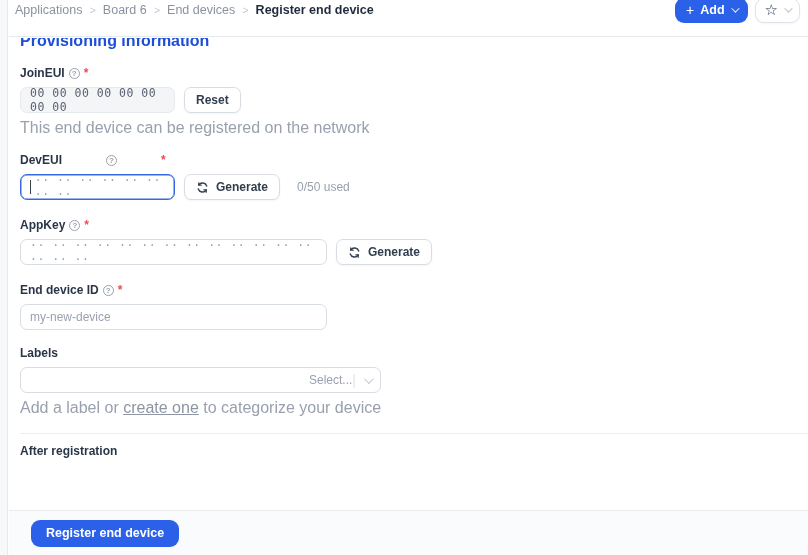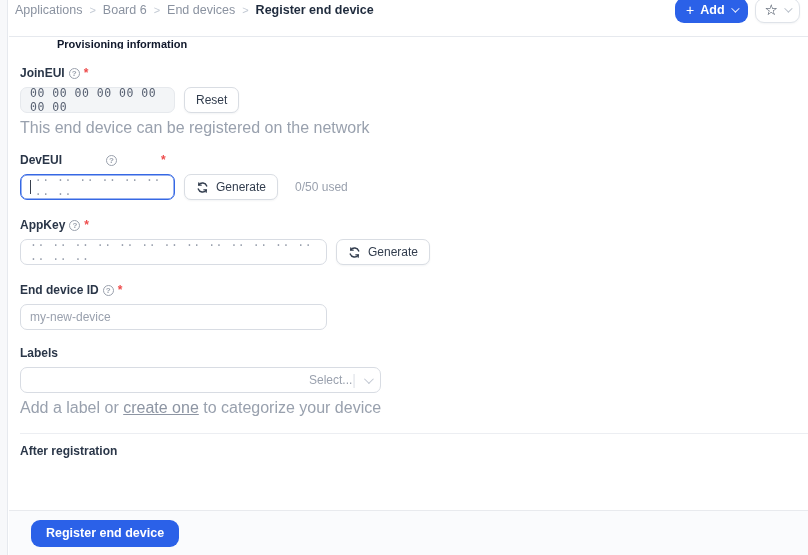--- a/index.html
+++ b/index.html
@@ -46,21 +46,21 @@
   }
   .btn-star .star { font-family: "DejaVu Sans", sans-serif; font-size: 15px; color: #2a3648; line-height: 1; }
   .btn-star .chev { color: #b9c0ca; width: 6px; height: 6px; }
   
   .content {
     position: absolute; left: 9px; top: 38px; right: 0; bottom: 45px;
     padding: 0 0 0 11px; overflow: hidden; background: #fff;
   }
   .clip-top { height: 11px; overflow: hidden; position: relative; }
   .clip-top .h1 { position: absolute; left: 0; bottom: -1px; }
-  .h1 { font-size: 11px; font-weight: bold; color: #0f172a; white-space: nowrap; margin-left: 37px; }
+  .h1 { font-size: 16px; font-weight: bold; color: #1d4ed8; white-space: nowrap; }
   .field-label {
     display: flex; align-items: center; gap: 4px;
     font-size: 12px; font-weight: bold; color: #2a3648;
   }
   .qmark {
     width: 11px; height: 11px; border: 1px solid #9aa1ad; border-radius: 50%;
     color: #9aa1ad; font-size: 8px; font-weight: bold; line-height: 9px; text-align: center;
     display: inline-block; cursor: pointer;
   }
   .req { color: #ee4c4c; font-weight: bold; font-size: 12px; }
@@ -70,21 +70,21 @@
     display: flex; align-items: center; padding: 0 9px; font-size: 12px; cursor: text;
   }
   .input.mono { font-family: "DejaVu Sans Mono", monospace; font-size: 11.5px; letter-spacing: .5px; }
   .input.readonly { background: #f3f5f7; border-color: #e6e9ed; color: #596273; }
   .input.focused { border: 1px solid #3668e4; box-shadow: 0 0 0 .5px #3668e4 inset; }
   .input .placeholder { color: #9aa1ae; }
   .caret { width: 1px; height: 14px; background: #39414e; margin-right: 4px; }
   .btn-secondary {
     display: flex; align-items: center; gap: 7px;
     background: #fff; border: 1px solid #d9dde3; border-radius: 7px;
-    height: 26px; padding: 0 11px; font-size: 12px; font-weight: normal; color: #323d4e;
+    height: 26px; padding: 0 11px; font-size: 12px; font-weight: bold; color: #323d4e;
     cursor: pointer; box-shadow: 0 1px 2px rgba(20,30,50,.05); white-space: nowrap;
     font-family: "Liberation Sans", sans-serif;
     text-align: right;
   }
   .sync-icon { width: 13px; height: 13px; flex: 0 0 auto; }
   .helper { font-size: 16px; color: #99a1ae; }
   .helper a { color: #8d95a3; text-decoration: underline; cursor: pointer; }
   .usage { font-size: 12px; color: #9aa1ae; }
   .w-eui { width: 155px; }
   .w-wide { width: 307px; }

